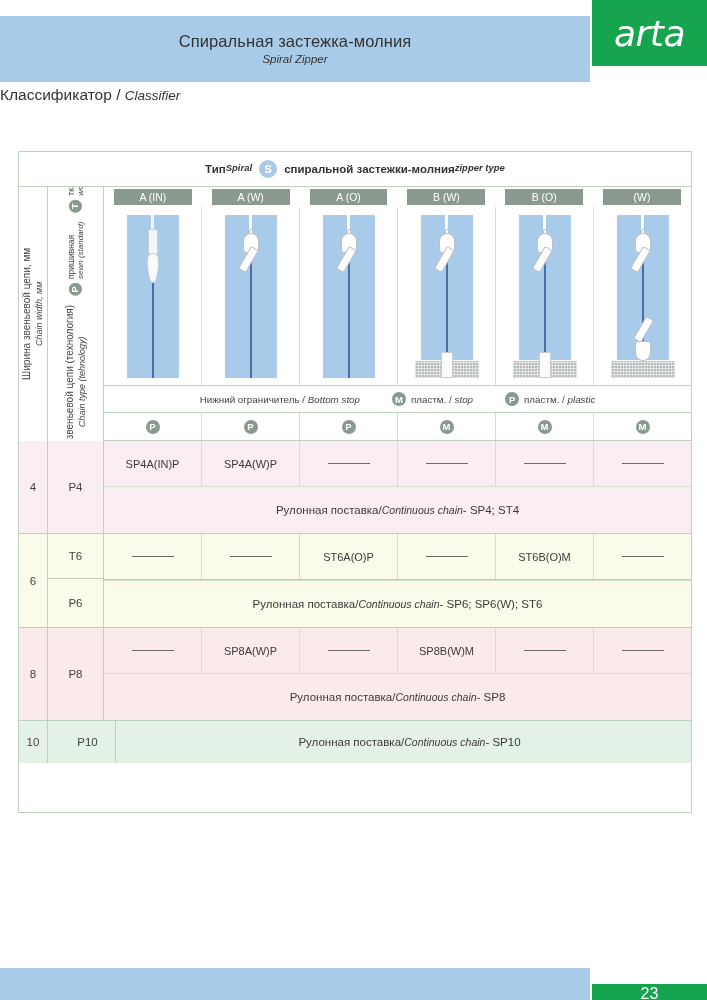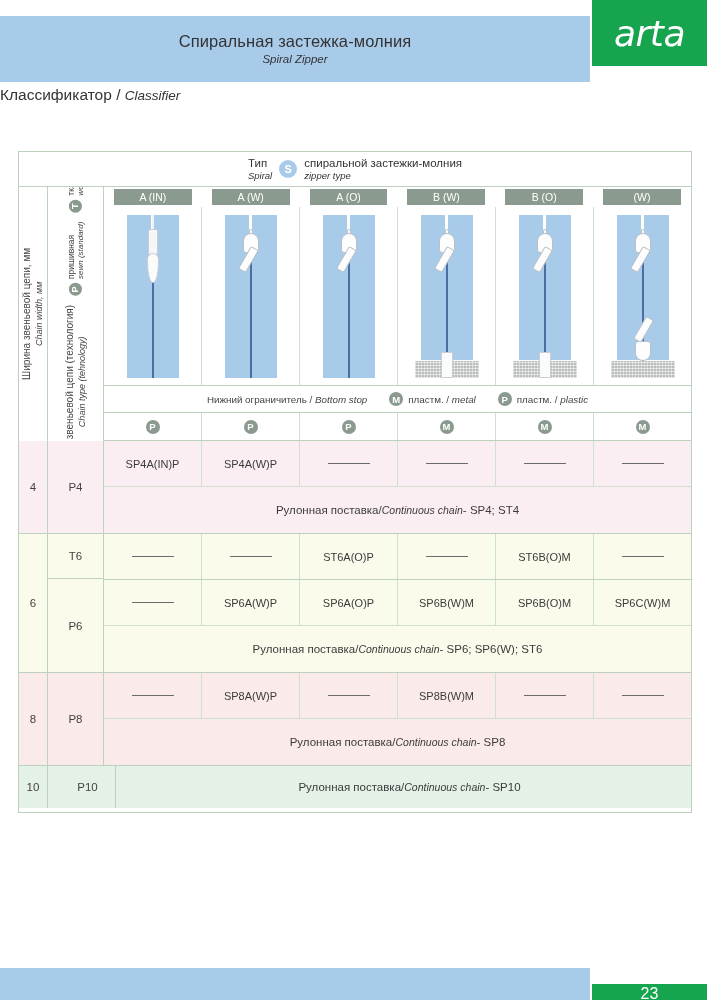--- a/index.html
+++ b/index.html
@@ -50,21 +50,21 @@
     background: #fff;
   }
 
   .row { display: flex; width: 100%; }
 
   
   .type-banner {
     height: 35px; display: flex; align-items: center; justify-content: center;
     border-bottom: 1px solid #bcd2bf; background: #fff; gap: 7px;
   }
-  .tb-col { display:flex; flex-direction:column; line-height:1.25; }
+  .tb-col { display:flex; line-height:1.25;font-weight:bold; }
   .tb-ru { font-size: 11.5px; color:#333; }
   .tb-en { font-size: 9.5px; font-style: italic; color:#333; }
   .badge {
     display:inline-flex; align-items:center; justify-content:center;
     border-radius: 50%; color:#fff; font-weight: bold;
     font-family: "Liberation Sans", sans-serif;
   }
   .badge-s { width: 18px; height: 18px; font-size: 11px; background:#a9cbea; }
   .badge-g { width: 13px; height: 13px; font-size: 9px; background:#8a9a8f; }
   .badge-g2 { width: 14px; height: 14px; font-size: 9.5px; background:#8a9a8f; }
@@ -159,21 +159,21 @@
     position:absolute; left:21px; top:14px; width:10px; height:26px;
     background:#f5f6f7; border:1px solid #c7ccd2; border-radius:2px;
   }
   .inv-cord {
     position:absolute; left:25px; top:0; width:2px; height:16px; background:#f2f2f2;
   }
 
   
   .bs-row {
     height: 28px; border-top: 1px solid #bcd2bf; border-bottom: 1px solid #bcd2bf;
-    display:flex; align-items:center; justify-content:center; gap: 22px;
+    display:flex; align-items:center; justify-content:center; gap: 32px;
     background:#fff;
   }
   .bs-txt { font-size: 9.8px; color:#444; }
   .bs-txt i { font-style: italic; }
   .bs-item { display:flex; align-items:center; gap:5px; }
 
   
   .pm-row { height: 28px; border-bottom: 1px solid #bcd2bf; }
   .pm-cell {
     flex: 1 1 0; border-right: 1px solid #cfe0d1;
@@ -407,21 +407,21 @@
         </div>
 
         <div class="bs-row">
           <span class="bs-txt">
             <span>Нижний ограничитель</span>
             <span> / </span>
             <i>Bottom stop</i>
           </span>
           <span class="bs-item">
             <span class="badge badge-g2">M</span>
-            <span class="bs-txt"><span>пластм.</span> / <i>metal</i></span>
+            <span class="bs-txt"><span>пластм.</span> / <i>stop</i></span>
           </span>
           <span class="bs-item">
             <span class="badge badge-g2">P</span>
             <span class="bs-txt"><span>пластм.</span> / <i>plastic</i></span>
           </span>
         </div>
 
         <div class="row pm-row">
           <div class="pm-cell">
               <span class="badge badge-g2">P</span>
@@ -490,30 +490,20 @@
               <span class="dash"></span>
             </div>
           <div class="cell">ST6A(O)P</div>
           <div class="cell">
               <span class="dash"></span>
             </div>
           <div class="cell">ST6B(O)M</div>
           <div class="cell">
               <span class="dash"></span>
             </div>
-        </div>
-        <div class="cells">
-          <div class="cell">
-              <span class="dash"></span>
-            </div>
-          <div class="cell">SP6A(W)P</div>
-          <div class="cell">SP6A(O)P</div>
-          <div class="cell">SP6B(W)M</div>
-          <div class="cell">SP6B(O)M</div>
-          <div class="cell">SP6C(W)M</div>
         </div>
         <div class="cont">
           <span>Рулонная поставка</span>
             <span> / </span>
             <i>Continuous chain</i>
             <span> - SP6; SP6(W); ST6</span>
         </div>
       </div>
     </div>
 

